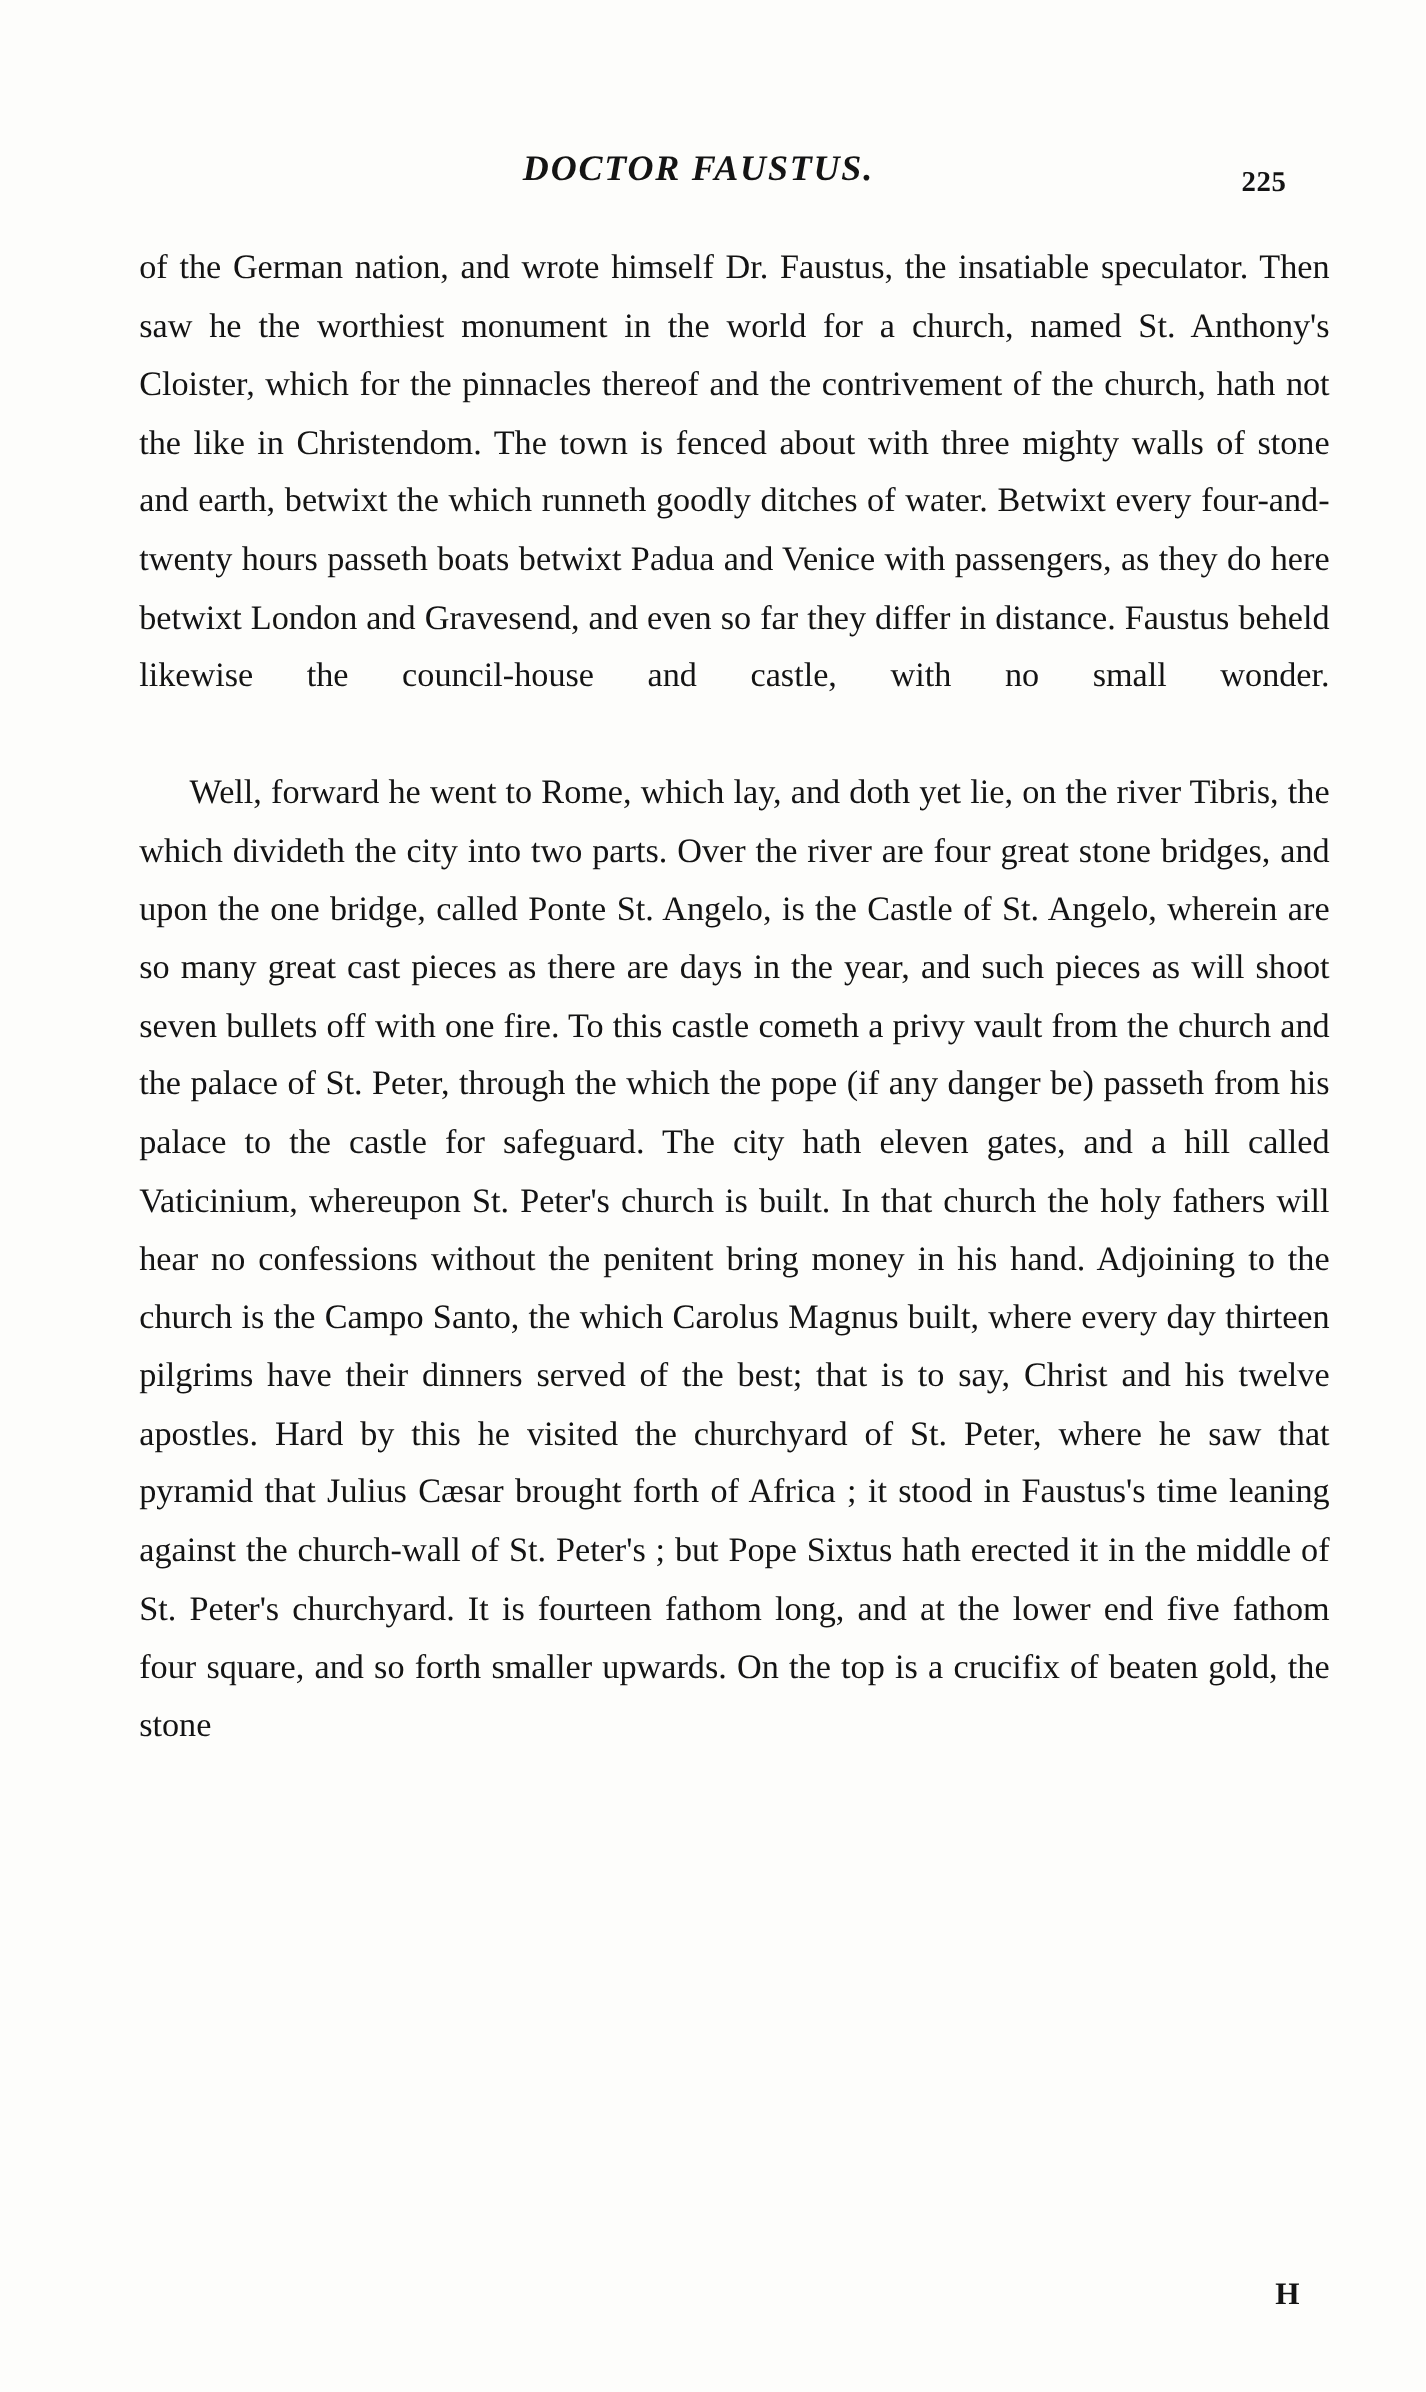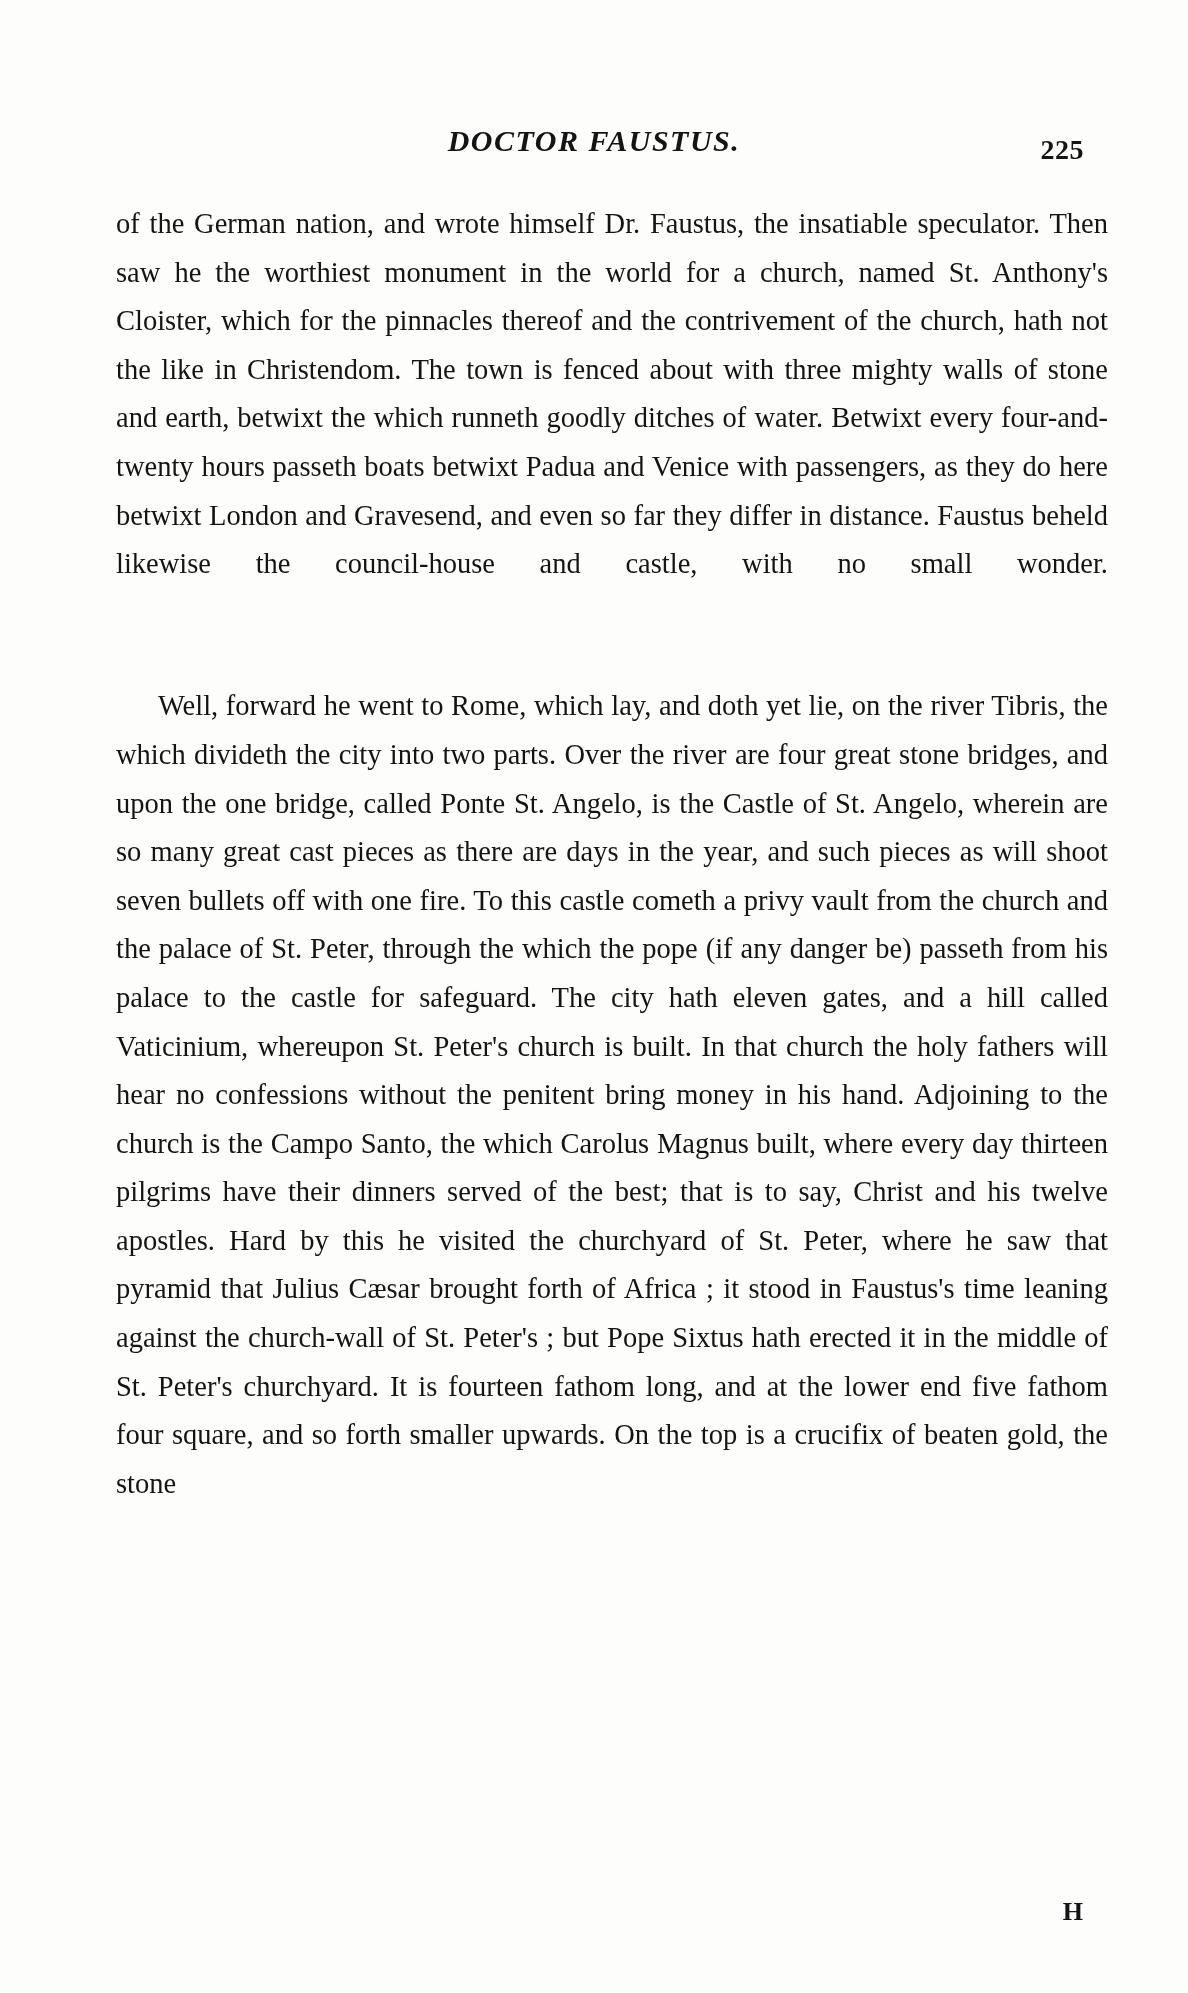--- a/index.html
+++ b/index.html
@@ -17,60 +17,59 @@
   }
   .page {
     position: absolute;
     left: 0; top: 0;
     width: 1188px;
     height: 1993px;
     background: #fdfdfb;
   }
   .header {
     position: absolute;
-    left: 104px;
+    left: 92px;
     top: 124px;
     width: 980px;
     height: 44px;
     display: flex;
     align-items: baseline;
     justify-content: center;
   }
   .running-title {
     font-style: italic;
     font-weight: 700;
     font-size: 30px;
     letter-spacing: 1.5px;
     white-space: nowrap;
   }
   .folio {
     position: absolute;
     right: 0;
     bottom: 2px;
     font-weight: 700;
-    font-size: 28px;
+    font-size: 24px;
     letter-spacing: 0.5px;
   }
   .body-text {
     position: absolute;
     left: 116px;
     top: 200px;
     width: 992px;
     font-size: 28.5px;
     line-height: 48.6px;
     text-align: justify;
     text-justify: inter-word;
   }
   .para {
     margin: 0;
     text-align: justify;
   }
   .para + .para {
     text-indent: 42px;
-    margin-top: 45px;
   }
   .para.last-line-full::after {
     content: "";
     display: inline-block;
     width: 100%;
   }
   .signature {
     position: absolute;
     left: 0;
     right: 104px;

